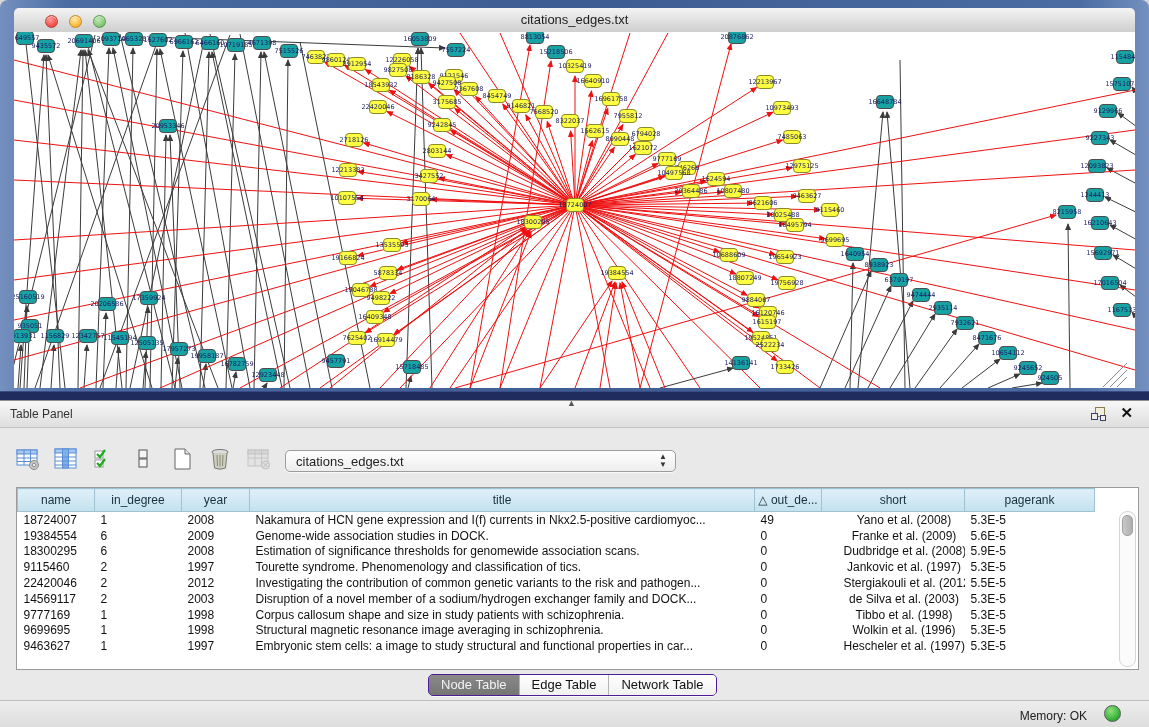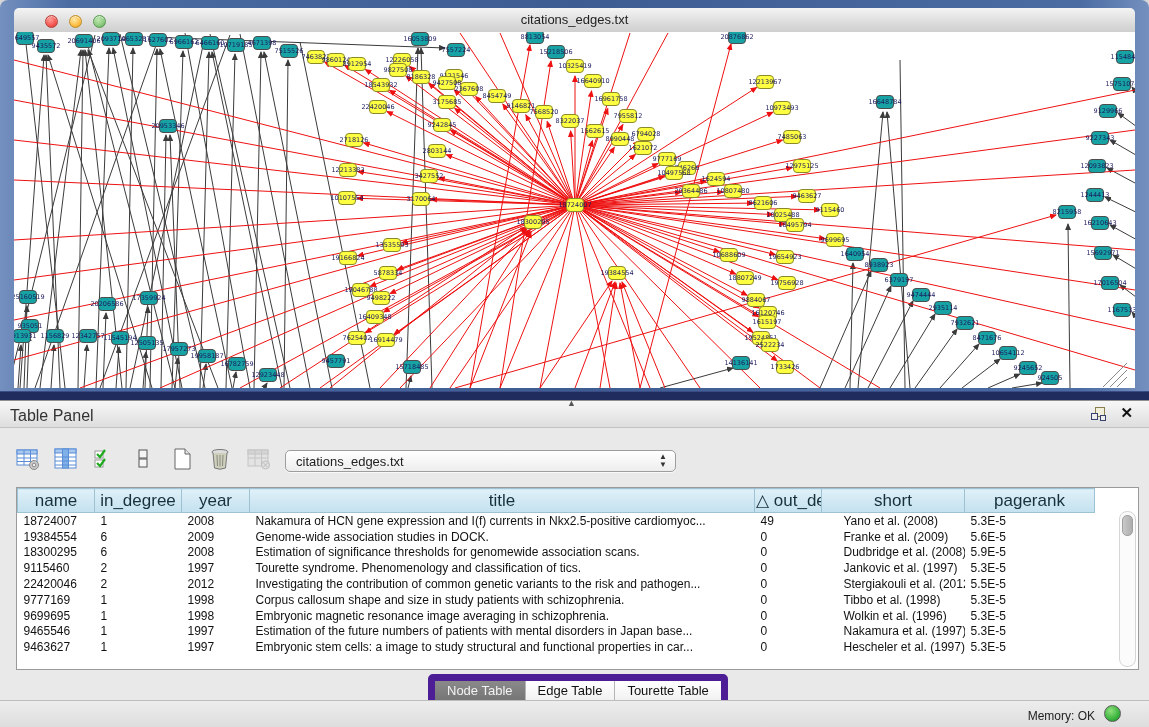--- a/index.html
+++ b/index.html
@@ -21,21 +21,21 @@
   #light-min{left:55px;background:radial-gradient(circle at 40% 35%,#ffe9a8,#fdbc40 60%,#d9971f);border:1px solid #c18c22;box-sizing:border-box;}
   #light-zoom{left:79px;background:radial-gradient(circle at 40% 35%,#c0e8b0,#8ac97e 60%,#4f9a46);border:1px solid #559a4b;box-sizing:border-box;}
   #canvas{position:absolute;left:14px;top:32px;width:1121px;height:356px;background:#ffffff;overflow:hidden;}
   #navyband{position:absolute;left:0;top:391px;width:1149px;height:9px;background:#202c5e;border-top:1px solid #3a4b86;}
 
   
   #table-panel{position:absolute;left:0;top:400px;width:1149px;height:327px;
     background:#e9e9e9;border-top:1px solid #8f8f8f;}
   #panel-header{position:absolute;left:0;top:0;width:100%;height:26px;
     background:linear-gradient(#f7f7f7,#dedede);border-bottom:1px solid #c2c2c2;}
-  #panel-title{position:absolute;left:10px;top:6px;font-size:16px;color:#333;}
+  #panel-title{position:absolute;left:10px;top:6px;font-size:12px;color:#333;}
   #splitter-handle{position:absolute;left:567px;top:-3px;font-size:9px;color:#555;}
   #float-icon{position:absolute;right:44px;top:6px;width:14px;height:14px;cursor:pointer;}
   #float-icon .sq1{position:absolute;left:4px;top:0;width:8px;height:8px;border:1px solid #8a7f4e;background:#f2efdd;}
   #float-icon .sq2{position:absolute;left:0;top:6px;width:5px;height:5px;border:1px solid #38406e;background:#eee;}
   #float-icon .sq3{position:absolute;left:9px;top:8px;width:4px;height:4px;border:1px solid #38406e;background:#eee;}
   #panel-close{position:absolute;right:16px;top:3px;font-size:15px;font-weight:bold;color:#111;cursor:pointer;}
 
   #toolbar{position:absolute;left:14px;top:44px;height:34px;}
   .tbtn{display:inline-block;vertical-align:middle;width:28px;height:28px;margin-right:6px;cursor:pointer;position:relative;}
   .tbtn svg{position:absolute;left:1px;top:2px;}
@@ -47,41 +47,41 @@
     font-size:13px;color:#222;line-height:21px;padding-left:10px;box-sizing:border-box;cursor:pointer;
     box-shadow:0 1px 1px rgba(255,255,255,.8);}
   #selector-arrows{position:absolute;right:8px;top:2px;font-size:8px;color:#333;line-height:8px;text-align:center;}
 
   #table-wrap{position:absolute;left:16px;top:86px;width:1121px;height:181px;
     background:#ffffff;border:1px solid #9a9a9a;overflow:hidden;}
   table{border-collapse:collapse;table-layout:fixed;width:1103px;font-size:12px;color:#111;}
   col.c0{width:77px}col.c1{width:87px}col.c2{width:68px}col.c3{width:505px}
   col.c4{width:67px}col.c5{width:143px}col.c6{width:130px}col.c7{width:26px}
   thead th{height:20px;background:linear-gradient(#dff0f8,#c3e1ef);
-    border:1px solid #9fc2d2;font-weight:normal;text-align:center;font-size:17px;color:#16303c;
+    border:1px solid #9fc2d2;font-weight:normal;text-align:center;font-size:12px;color:#16303c;
     overflow:hidden;white-space:nowrap;}
   thead th.empty{background:transparent;border:none;}
   tbody td{height:15.8px;padding:0 0 0 6px;white-space:nowrap;overflow:hidden;border:none;}
-  tbody td.center{text-align:left;padding-left:22px;}
+  tbody td.center{text-align:center;padding-left:22px;}
   #vscroll{position:absolute;right:2px;top:23px;width:15px;height:154px;
     background:#fbfbfb;border:1px solid #d5d5d5;border-radius:8px;}
   #vscroll .thumb{position:absolute;left:2px;top:3px;width:9px;height:19px;
     background:linear-gradient(90deg,#c9c9c9,#aeaeae);border-radius:5px;border:1px solid #a0a0a0;}
 
   #tabs{position:absolute;left:428px;top:273px;height:20px;display:flex;
-    border:7px solid #4c1d95;border-radius:5px;overflow:hidden;background:#8b5cf6;
+    border:1px solid #4c1d95;border-radius:5px;overflow:hidden;background:#8b5cf6;
     box-shadow:0 1px 0 rgba(255,255,255,.7);}
   .tab{font-size:13px;line-height:20px;padding:0 12px;color:#111;cursor:pointer;
     background:linear-gradient(#ffffff,#f1f1f1);border-right:1px solid #b5b5b5;}
   .tab:last-child{border-right:none;}
   .tab.active{background:linear-gradient(#8a8a8a,#757575);color:#f3f3f3;}
 
   #status-bar{position:absolute;left:0;top:299px;width:100%;height:28px;
     background:linear-gradient(#ededed,#dcdcdc);border-top:1px solid #bdbdbd;}
-  #memory-label{position:absolute;right:54px;top:8px;font-size:12px;color:#222;}
+  #memory-label{position:absolute;right:62px;top:8px;font-size:12px;color:#222;}
   #memory-dot{position:absolute;right:28px;top:4px;width:15px;height:15px;border-radius:50%;
     background:radial-gradient(circle at 38% 32%,#8fe07c,#35b13a 65%,#1d7f24);
     border:1px solid #5a5a5a;}
 </style>
 </head>
 <body>
 
 <div id="network-window">
   <div id="titlebar">
     <div id="light-close" class="traffic"></div>
@@ -935,46 +935,46 @@
             <td>22420046</td>
             <td>2</td>
             <td>2012</td>
             <td>Investigating the contribution of common genetic variants to the risk and pathogen...</td>
             <td>0</td>
             <td class="center">Stergiakouli et al. (2012)</td>
             <td>5.5E-5</td>
             <td></td>
           </tr>
           <tr>
+            <td>14569117</td>
+            <td>2</td>
+            <td>2003</td>
+            <td>Disruption of a novel member of a sodium/hydrogen exchanger family and DOCK...</td>
+            <td>0</td>
+            <td class="center">de Silva et al. (2003)</td>
+            <td>5.3E-5</td>
+            <td></td>
+          </tr>
+          <tr>
             <td>9777169</td>
             <td>1</td>
             <td>1998</td>
             <td>Corpus callosum shape and size in study patients with schizophrenia.</td>
             <td>0</td>
             <td class="center">Tibbo et al. (1998)</td>
             <td>5.3E-5</td>
             <td></td>
           </tr>
           <tr>
             <td>9699695</td>
             <td>1</td>
             <td>1998</td>
-            <td>Embryonic magnetic resonance image averaging in schizophrenia.</td>
+            <td>Structural magnetic resonance image averaging in schizophrenia.</td>
             <td>0</td>
             <td class="center">Wolkin et al. (1996)</td>
-            <td>5.3E-5</td>
-            <td></td>
-          </tr>
-          <tr>
-            <td>9465546</td>
-            <td>1</td>
-            <td>1997</td>
-            <td>Estimation of the future numbers of patients with mental disorders in Japan base...</td>
-            <td>0</td>
-            <td class="center">Nakamura et al. (1997)</td>
             <td>5.3E-5</td>
             <td></td>
           </tr>
           <tr>
             <td>9463627</td>
             <td>1</td>
             <td>1997</td>
             <td>Embryonic stem cells: a image to study structural and functional properties in car...</td>
             <td>0</td>
             <td class="center">Hescheler et al. (1997)</td>
@@ -984,20 +984,20 @@
         </tbody>
     </table>
     <div id="vscroll">
         <div class="thumb"></div>
       </div>
   </div>
 
   <div id="tabs">
     <span class="tab active" id="tab-0">Node Table</span>
     <span class="tab" id="tab-1">Edge Table</span>
-    <span class="tab" id="tab-2">Tourette Table</span>
+    <span class="tab" id="tab-2">Network Table</span>
   </div>
 
   <div id="status-bar">
     <span id="memory-label">Memory: OK</span>
     <span id="memory-dot"></span>
   </div>
 </div>
 
 </body></html>

